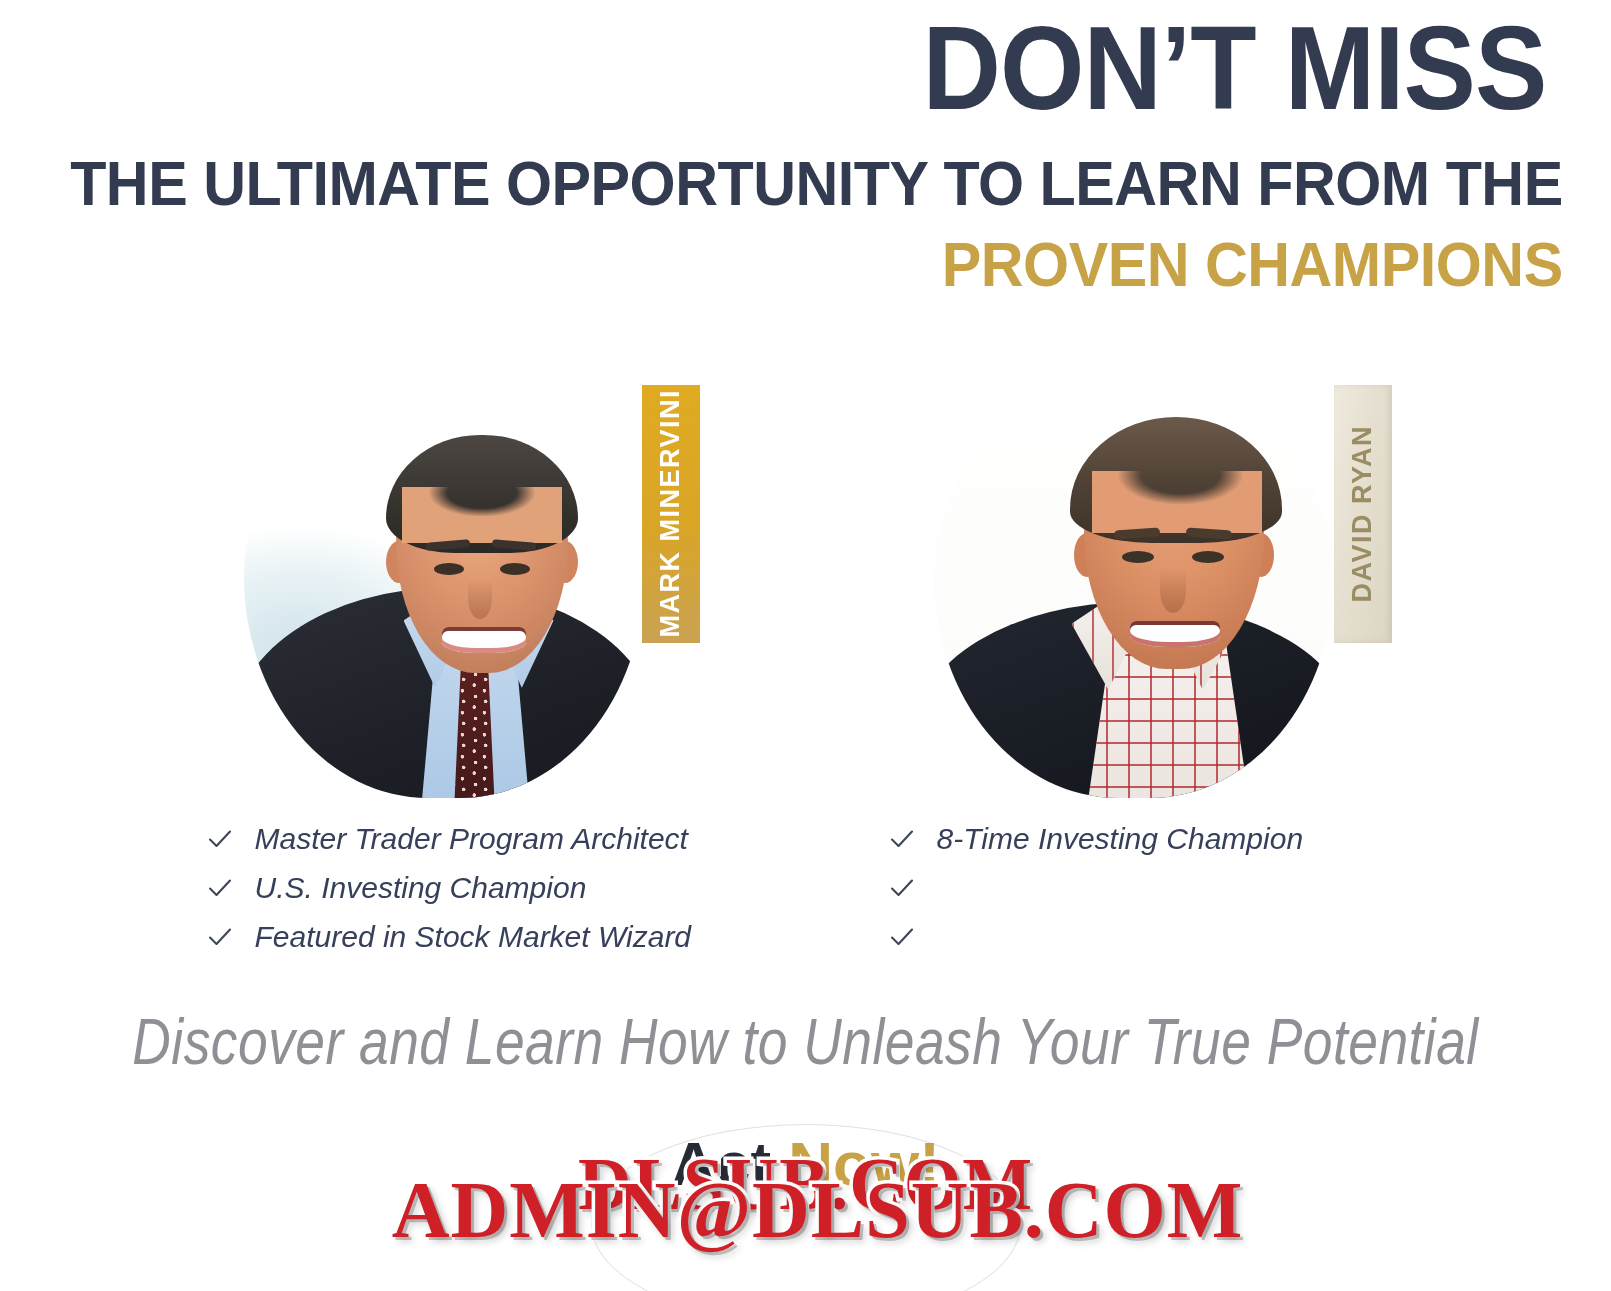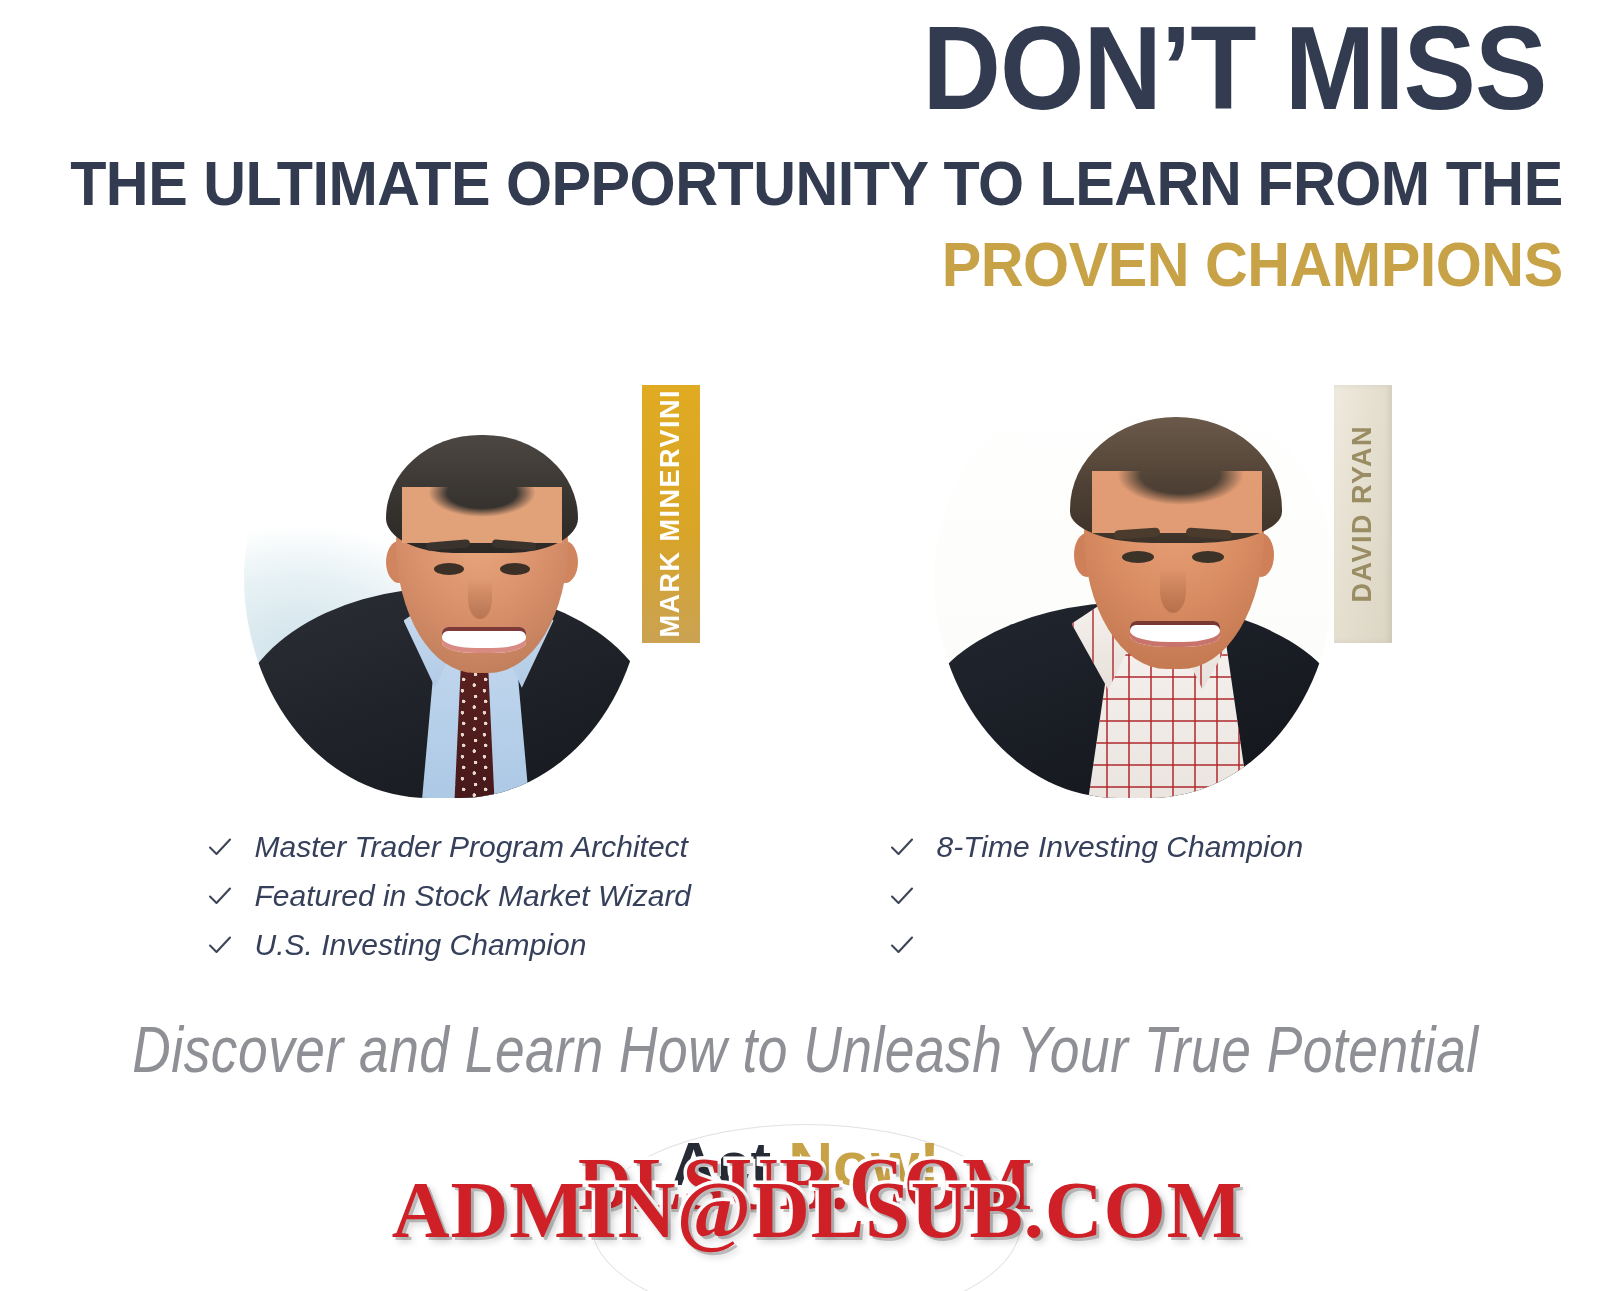--- a/index.html
+++ b/index.html
@@ -276,21 +276,21 @@
   }
   .banner-gold .vtext { color:#ffffff; }
   .banner-cream {
     right:-6px;
     background:linear-gradient(100deg,#efeade 0%,#e6e0d1 40%,#dcd5c4 100%);
     box-shadow:inset -3px 0 6px rgba(0,0,0,.07);
   }
   .banner-cream .vtext { color:#9a8d64; }
 
   
-  .bullets { margin-top:8px; padding-left:24px; }
+  .bullets { padding-left:24px; }
   .bullet-row {
     display:flex;
     align-items:center;
     gap:22px;
     height:49px;
   }
   .check-icon {
     width:26px; height:26px;
     flex:0 0 26px;
     display:block;
@@ -427,28 +427,28 @@
         <svg class="check-icon" viewBox="0 0 26 26">
           <path d="M3 13.5 L9.5 20 L23 5.5" fill="none" stroke="#3d4557" stroke-width="2.1" stroke-linecap="round" stroke-linejoin="round"></path>
         </svg>
         <span class="bullet-text">Master Trader Program Architect</span>
       </div>
 
       <div class="bullet-row">
         <svg class="check-icon" viewBox="0 0 26 26">
           <path d="M3 13.5 L9.5 20 L23 5.5" fill="none" stroke="#3d4557" stroke-width="2.1" stroke-linecap="round" stroke-linejoin="round"></path>
         </svg>
-        <span class="bullet-text">Featured in Stock Market Wizard</span>
+        <span class="bullet-text">U.S. Investing Champion</span>
       </div>
 
       <div class="bullet-row">
         <svg class="check-icon" viewBox="0 0 26 26">
           <path d="M3 13.5 L9.5 20 L23 5.5" fill="none" stroke="#3d4557" stroke-width="2.1" stroke-linecap="round" stroke-linejoin="round"></path>
         </svg>
-        <span class="bullet-text">U.S. Investing Champion</span>
+        <span class="bullet-text">Featured in Stock Market Wizard</span>
       </div>
 
     </div>
   </div>
 
   <div class="speaker speaker-right">
 
     <div class="photo-wrap">
       <div class="photo-inner">
 

